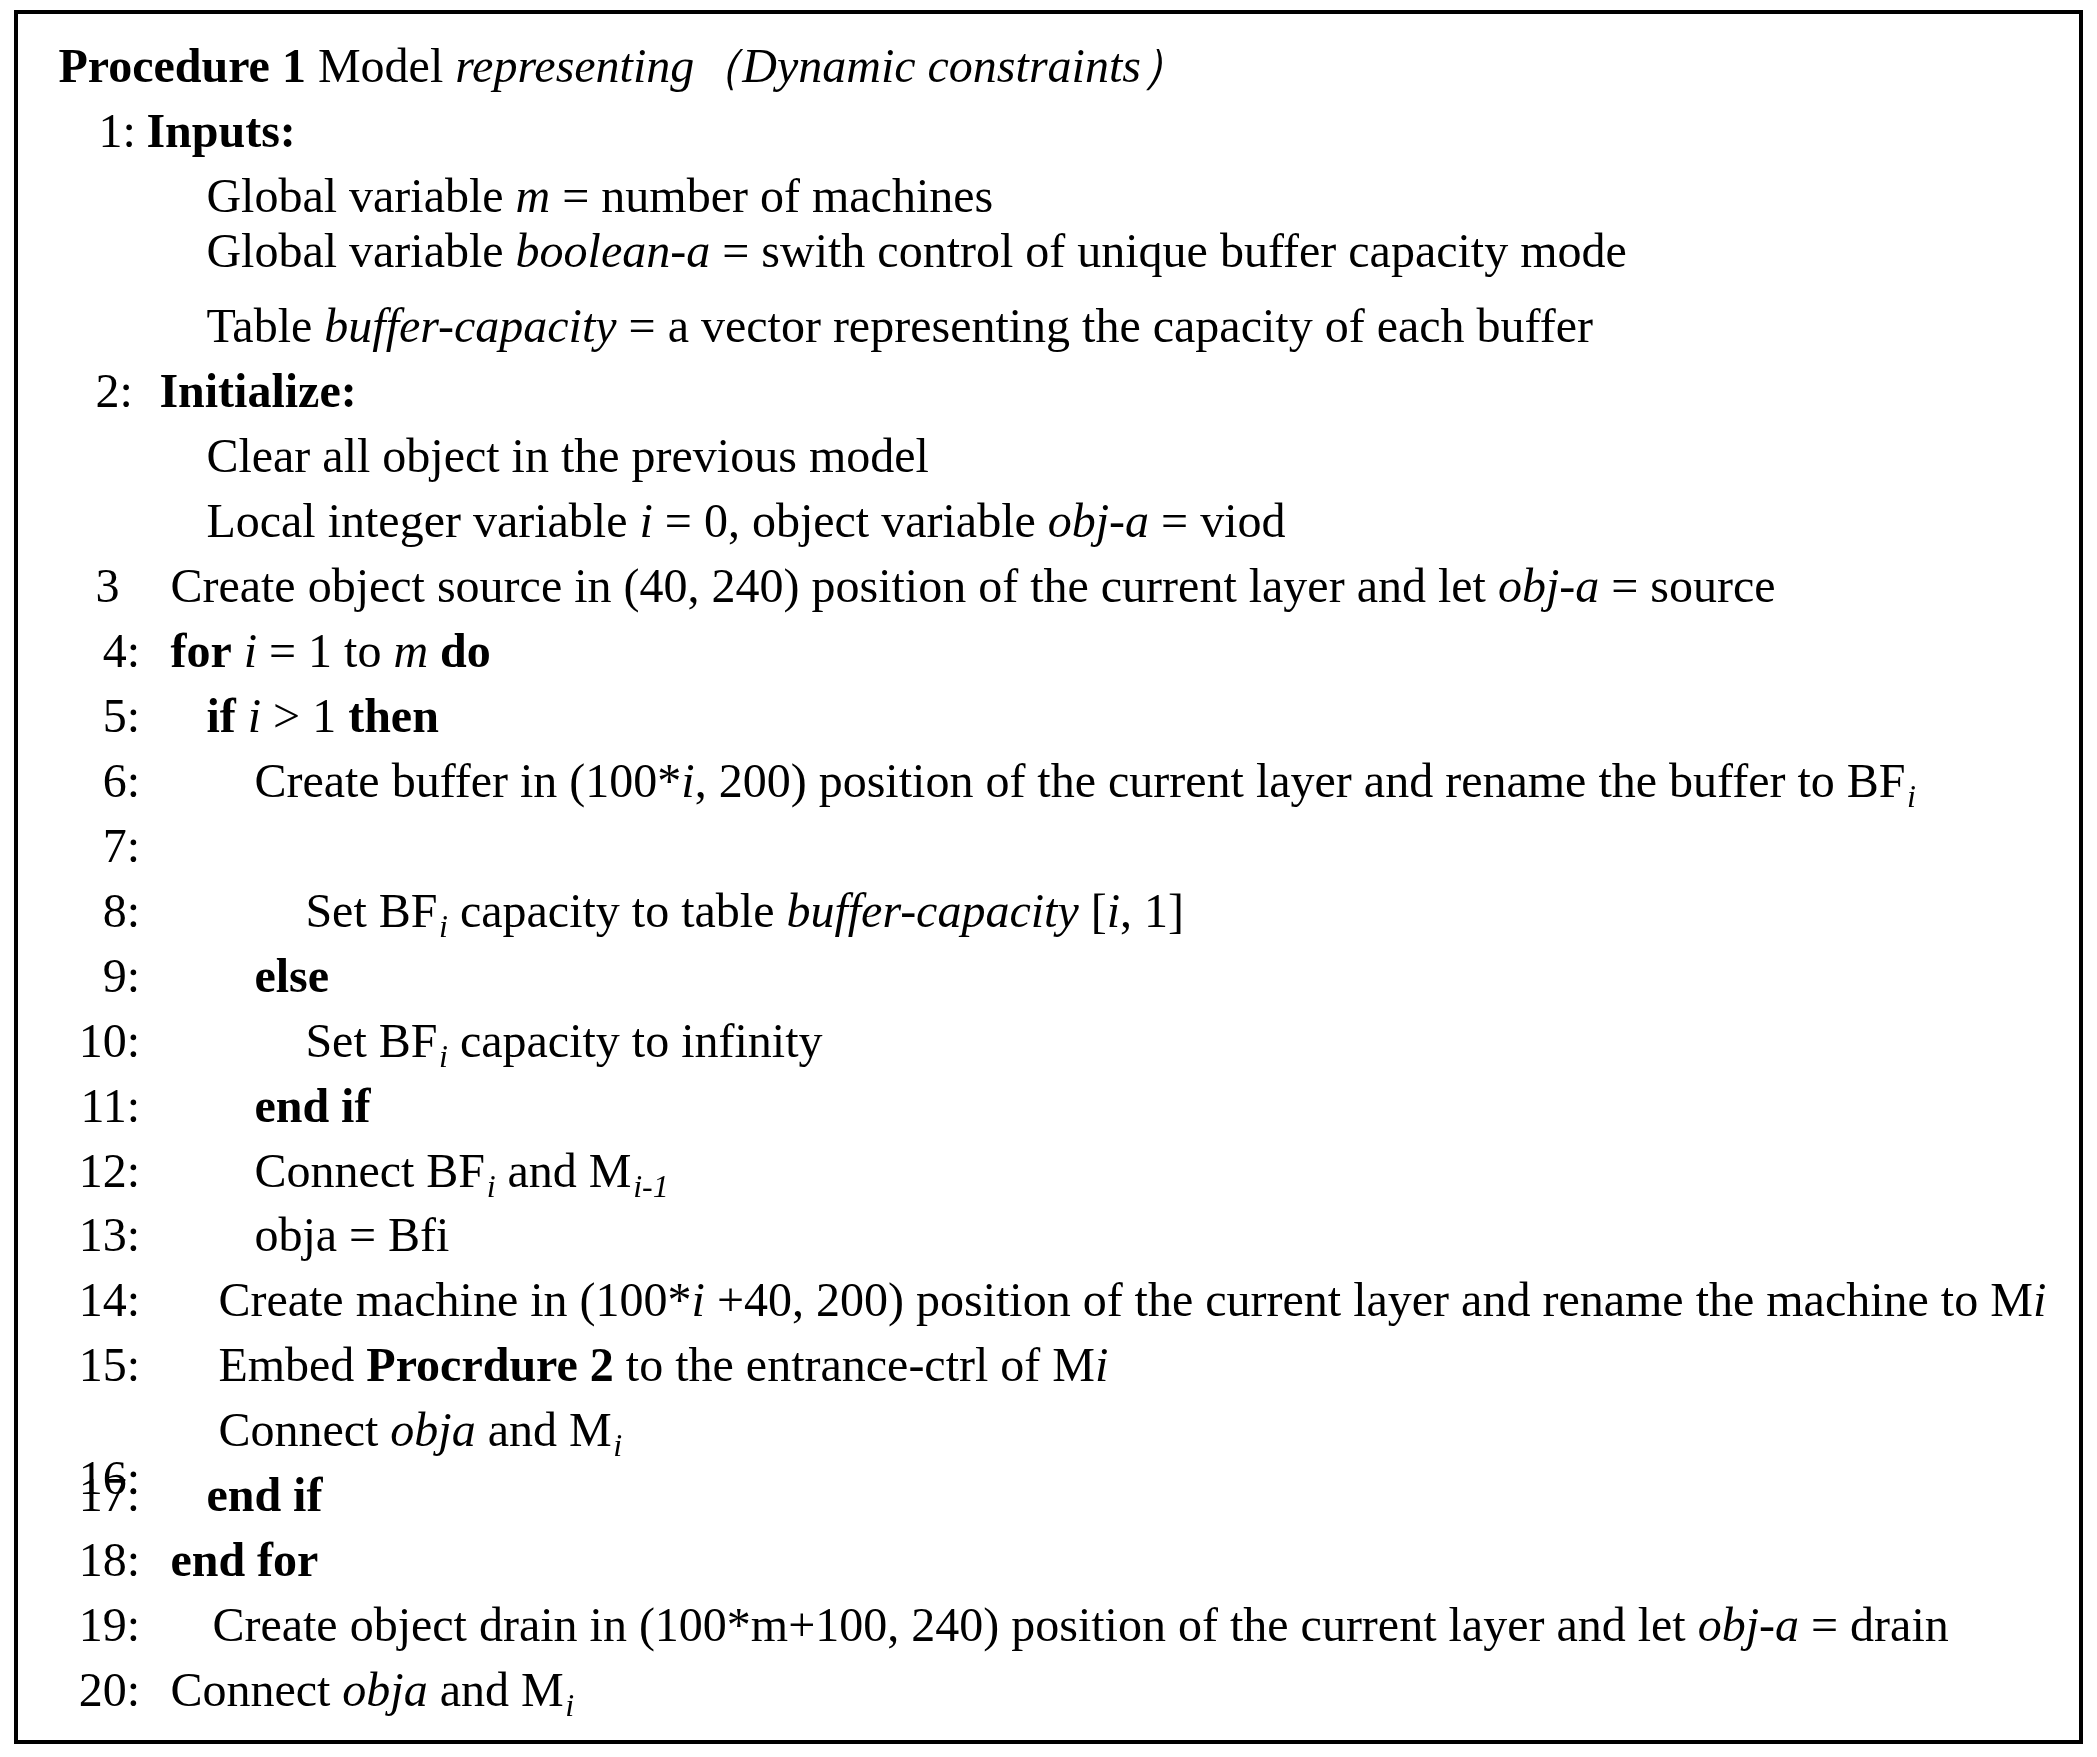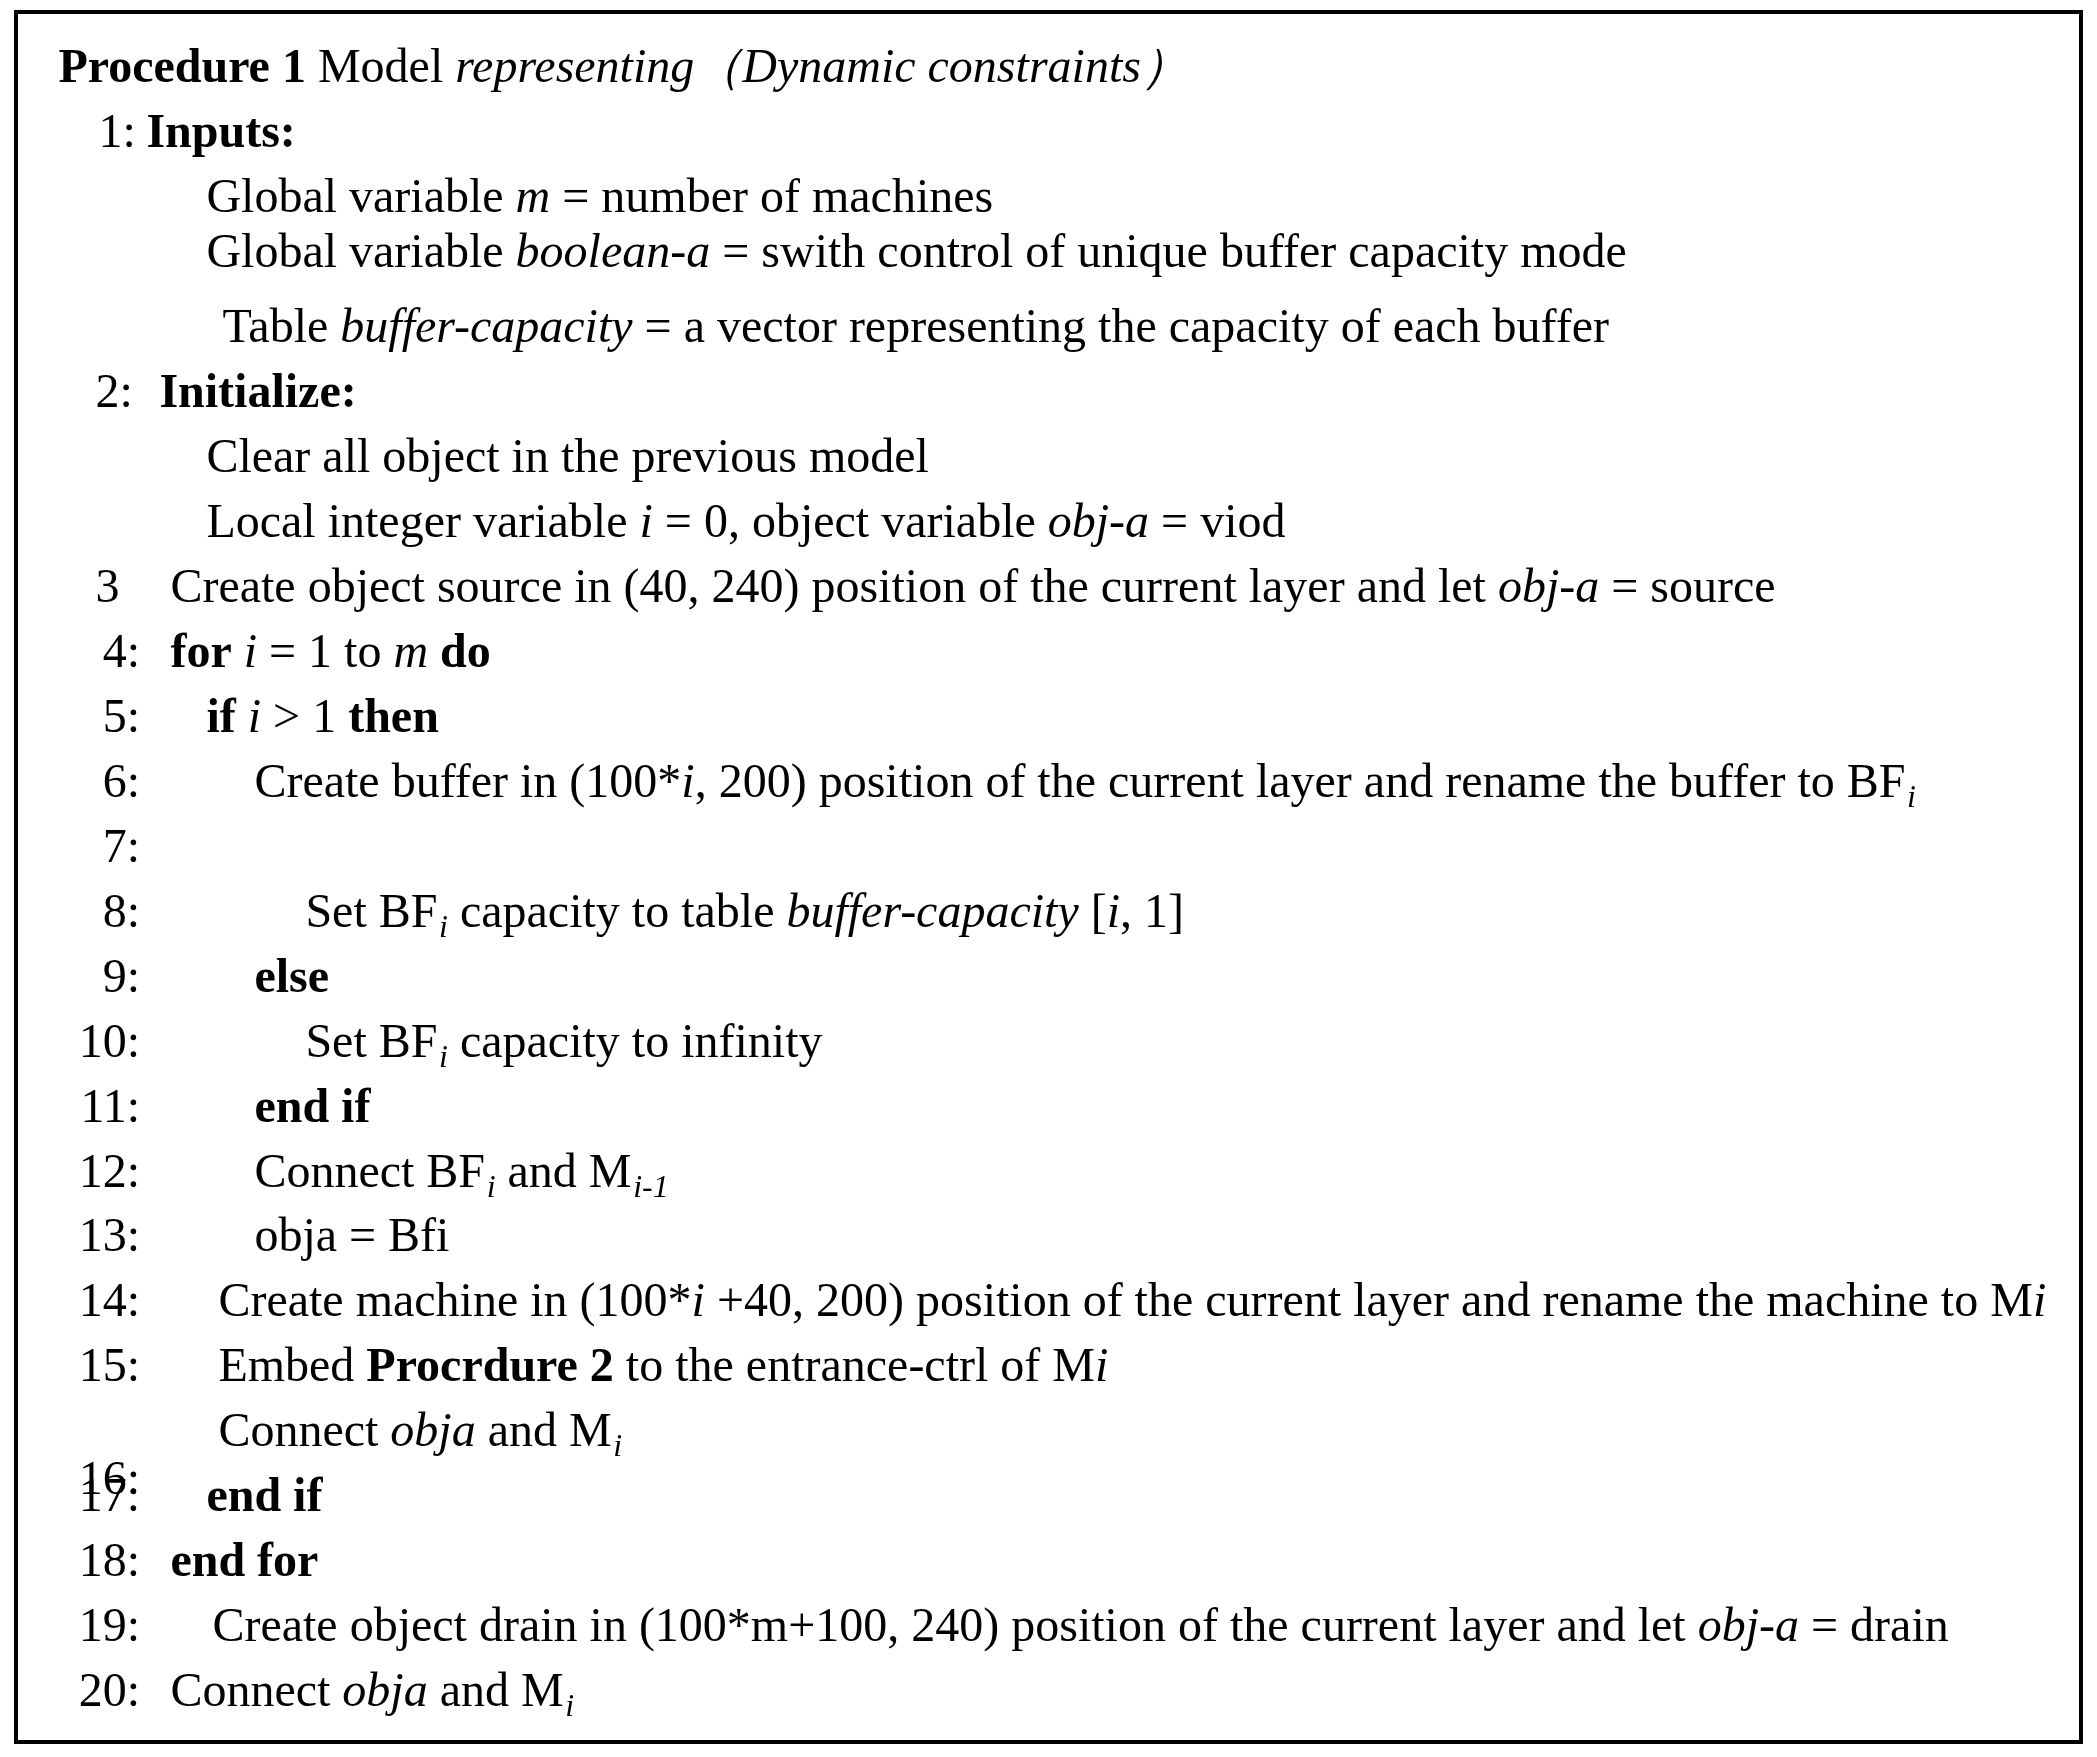--- a/index.html
+++ b/index.html
@@ -67,21 +67,21 @@
       <div class="row" style="top: 84px; width: 2061px;">
         <span class="num left" style="left: 80px;">1:</span>
         <span class="text" style="left: 128px;"><span class="b">Inputs:</span></span>
       </div>
       <div class="row" style="top: 149px; width: 2061px;">
         <span class="text" style="left: 188px;"><span>Global variable </span><span class="i">m</span><span> = number of machines</span></span>
       </div>
       <div class="row" style="top: 204px; width: 2061px;">
         <span class="text" style="left: 188px;"><span>Global variable </span><span class="i">boolean-a</span><span> = swith control of unique buffer capacity mode</span></span>
       </div>
-      <div class="row" style="top: 279px; width: 2061px; margin-left: 16px;">
+      <div class="row" style="top: 279px; width: 2061px;">
         <span class="text" style="left: 188px;"><span>Table </span><span class="i">buffer-capacity</span><span> = a vector representing the capacity of each buffer</span></span>
       </div>
       <div class="row" style="top: 344px; width: 2061px;">
         <span class="num left" style="left: 77px;">2:</span>
         <span class="text" style="left: 141px;"><span class="b">Initialize:</span></span>
       </div>
       <div class="row" style="top: 409px; width: 1910px;">
         <span class="text" style="left: 188px;"><span>Clear all object in the previous model</span></span>
       </div>
       <div class="row" style="top: 474px; width: 2061px;">

